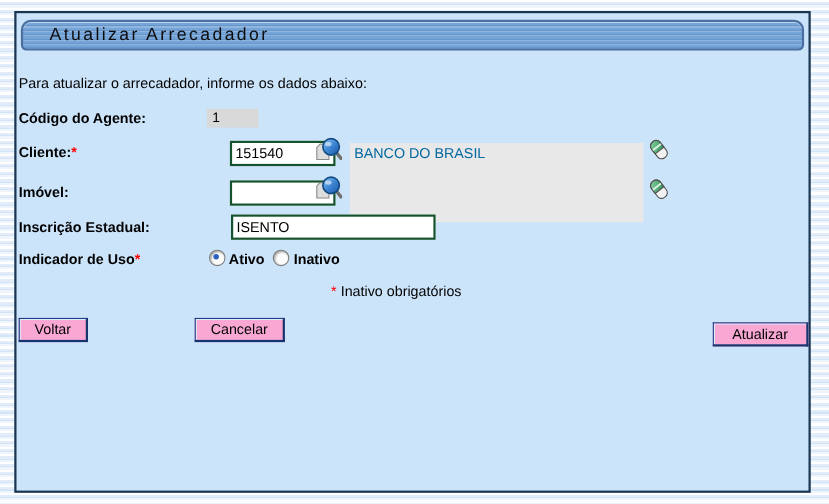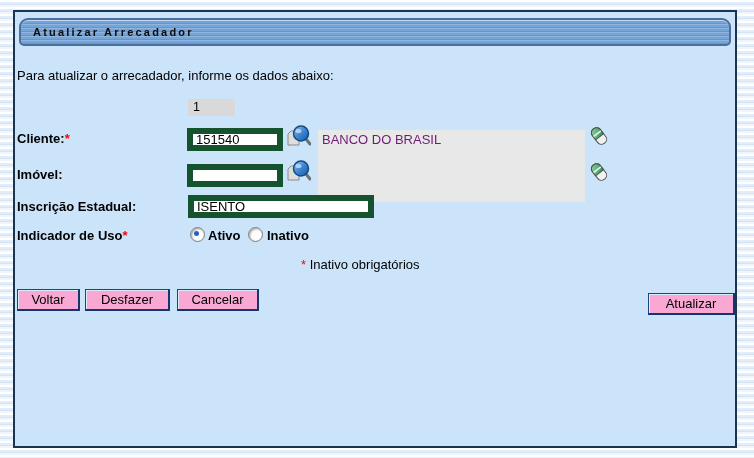--- a/index.html
+++ b/index.html
@@ -21,37 +21,37 @@
     box-sizing:border-box; border:2px solid #4a6fa0;
     border-radius:9px 9px 5px 5px;
     background-color:#74a4d8;
     background-image:repeating-linear-gradient(to bottom,
       rgba(255,255,255,0.20) 0px, rgba(255,255,255,0.20) 1px,
       rgba(255,255,255,0) 1px, rgba(255,255,255,0) 3px,
       rgba(10,45,95,0.12) 3px, rgba(10,45,95,0.12) 4px);
     box-shadow: inset 0 1px 0 rgba(255,255,255,0.45);
   }
   #titlebar .title{
-    font-size:11px; font-weight:bold; color:#0d0d0d;
-    letter-spacing:2.2px; line-height:24px; padding-left:12px;
+    font-size:16px; font-weight:normal; color:#0d0d0d;
+    letter-spacing:2.2px; line-height:24px; padding-left:24px;
     white-space:nowrap;
   }
   .abs{position:absolute; box-sizing:border-box;}
   .lbl{font-size:13px; font-weight:bold; color:#000; white-space:nowrap;}
   .txt{font-size:13px; color:#000; white-space:nowrap;}
   .req{color:#ff0000;}
   .inputbox{
     position:absolute; box-sizing:border-box; height:23px;
-    border:6px solid #14532d; background:#ffffff;
+    border:2px solid #14532d; background:#ffffff;
     font-family:"Liberation Sans", sans-serif; font-size:13px; color:#000;
-    padding:1px 3px; outline:none;
+    padding:1px 3px; outline:none;margin-left:22px;
   }
   .displaybox{
     position:absolute; box-sizing:border-box; height:36px;
-    background:#e8e8e8; font-size:13px; color:#701a75;
+    background:#e8e8e8; font-size:13px; color:#0369a1;
     line-height:20px; padding-left:4px; overflow:hidden; white-space:nowrap;
   }
   .codebox{
     position:absolute; box-sizing:border-box; height:17px; width:47px;
     background:#d9d9d9; font-size:12.5px; color:#000;
     line-height:17px; padding-left:5px;
   }
   .iconbtn{position:absolute; width:26px; height:26px; cursor:pointer;}
   .radio{
     position:absolute; width:13px; height:13px; border-radius:50%;
@@ -104,20 +104,21 @@
 
 <div id="screen">
   <div id="panel">
 
     <div id="titlebar">
       <div class="title">Atualizar Arrecadador</div>
     </div>
 
     <div class="abs txt" style="left:2px; top:56px;">Para atualizar o arrecadador, informe os dados abaixo:</div>
 
+    <div class="abs lbl" style="left:2px; top:88px;">Código do Agente:</div>
     <div class="codebox" style="left:173px; top:87px;">1</div>
 
     <div class="abs lbl" style="left:2px; top:119px;"><span>Cliente:</span><span class="req">*</span></div>
     <input class="inputbox" style="left: 172px; top: 116px; width: 96px;" type="text" value="151540">
     <svg class="iconbtn" style="left:270px; top:111px;" viewBox="0 0 26 26">
         <use href="#magnifier"></use>
       </svg>
     <div class="displaybox" style="left:303px; top:118px; width:267px;">BANCO DO BRASIL</div>
     <svg class="iconbtn" style="left:571px; top:111px;" viewBox="0 0 26 26">
         <use href="#eraser"></use>
@@ -138,18 +139,17 @@
 
     <div class="abs lbl" style="left:2px; top:216px;"><span>Indicador de Uso</span><span class="req">*</span></div>
     <div class="radio selected" style="left:175px; top:215px;"></div>
     <div class="abs lbl" style="left:193px; top:216px;">Ativo</div>
     <div class="radio" style="left:233px; top:215px;"></div>
     <div class="abs lbl" style="left:252px; top:216px;">Inativo</div>
 
     <div class="abs txt" style="left:286px; top:245px;"><span class="req">*</span> <span>Inativo obrigatórios</span></div>
 
     <button class="btn" style="left:2px; top:277px; width:63px;">Voltar</button>
-    <button class="btn" style="left:70px; top:277px; width:85px;">Desfazer</button>
     <button class="btn" style="left:162px; top:277px; width:82px;">Cancelar</button>
     <button class="btn" style="left:633px; top:281px; width:87px;">Atualizar</button>
 
   </div>
 </div>
 
 </body></html>

